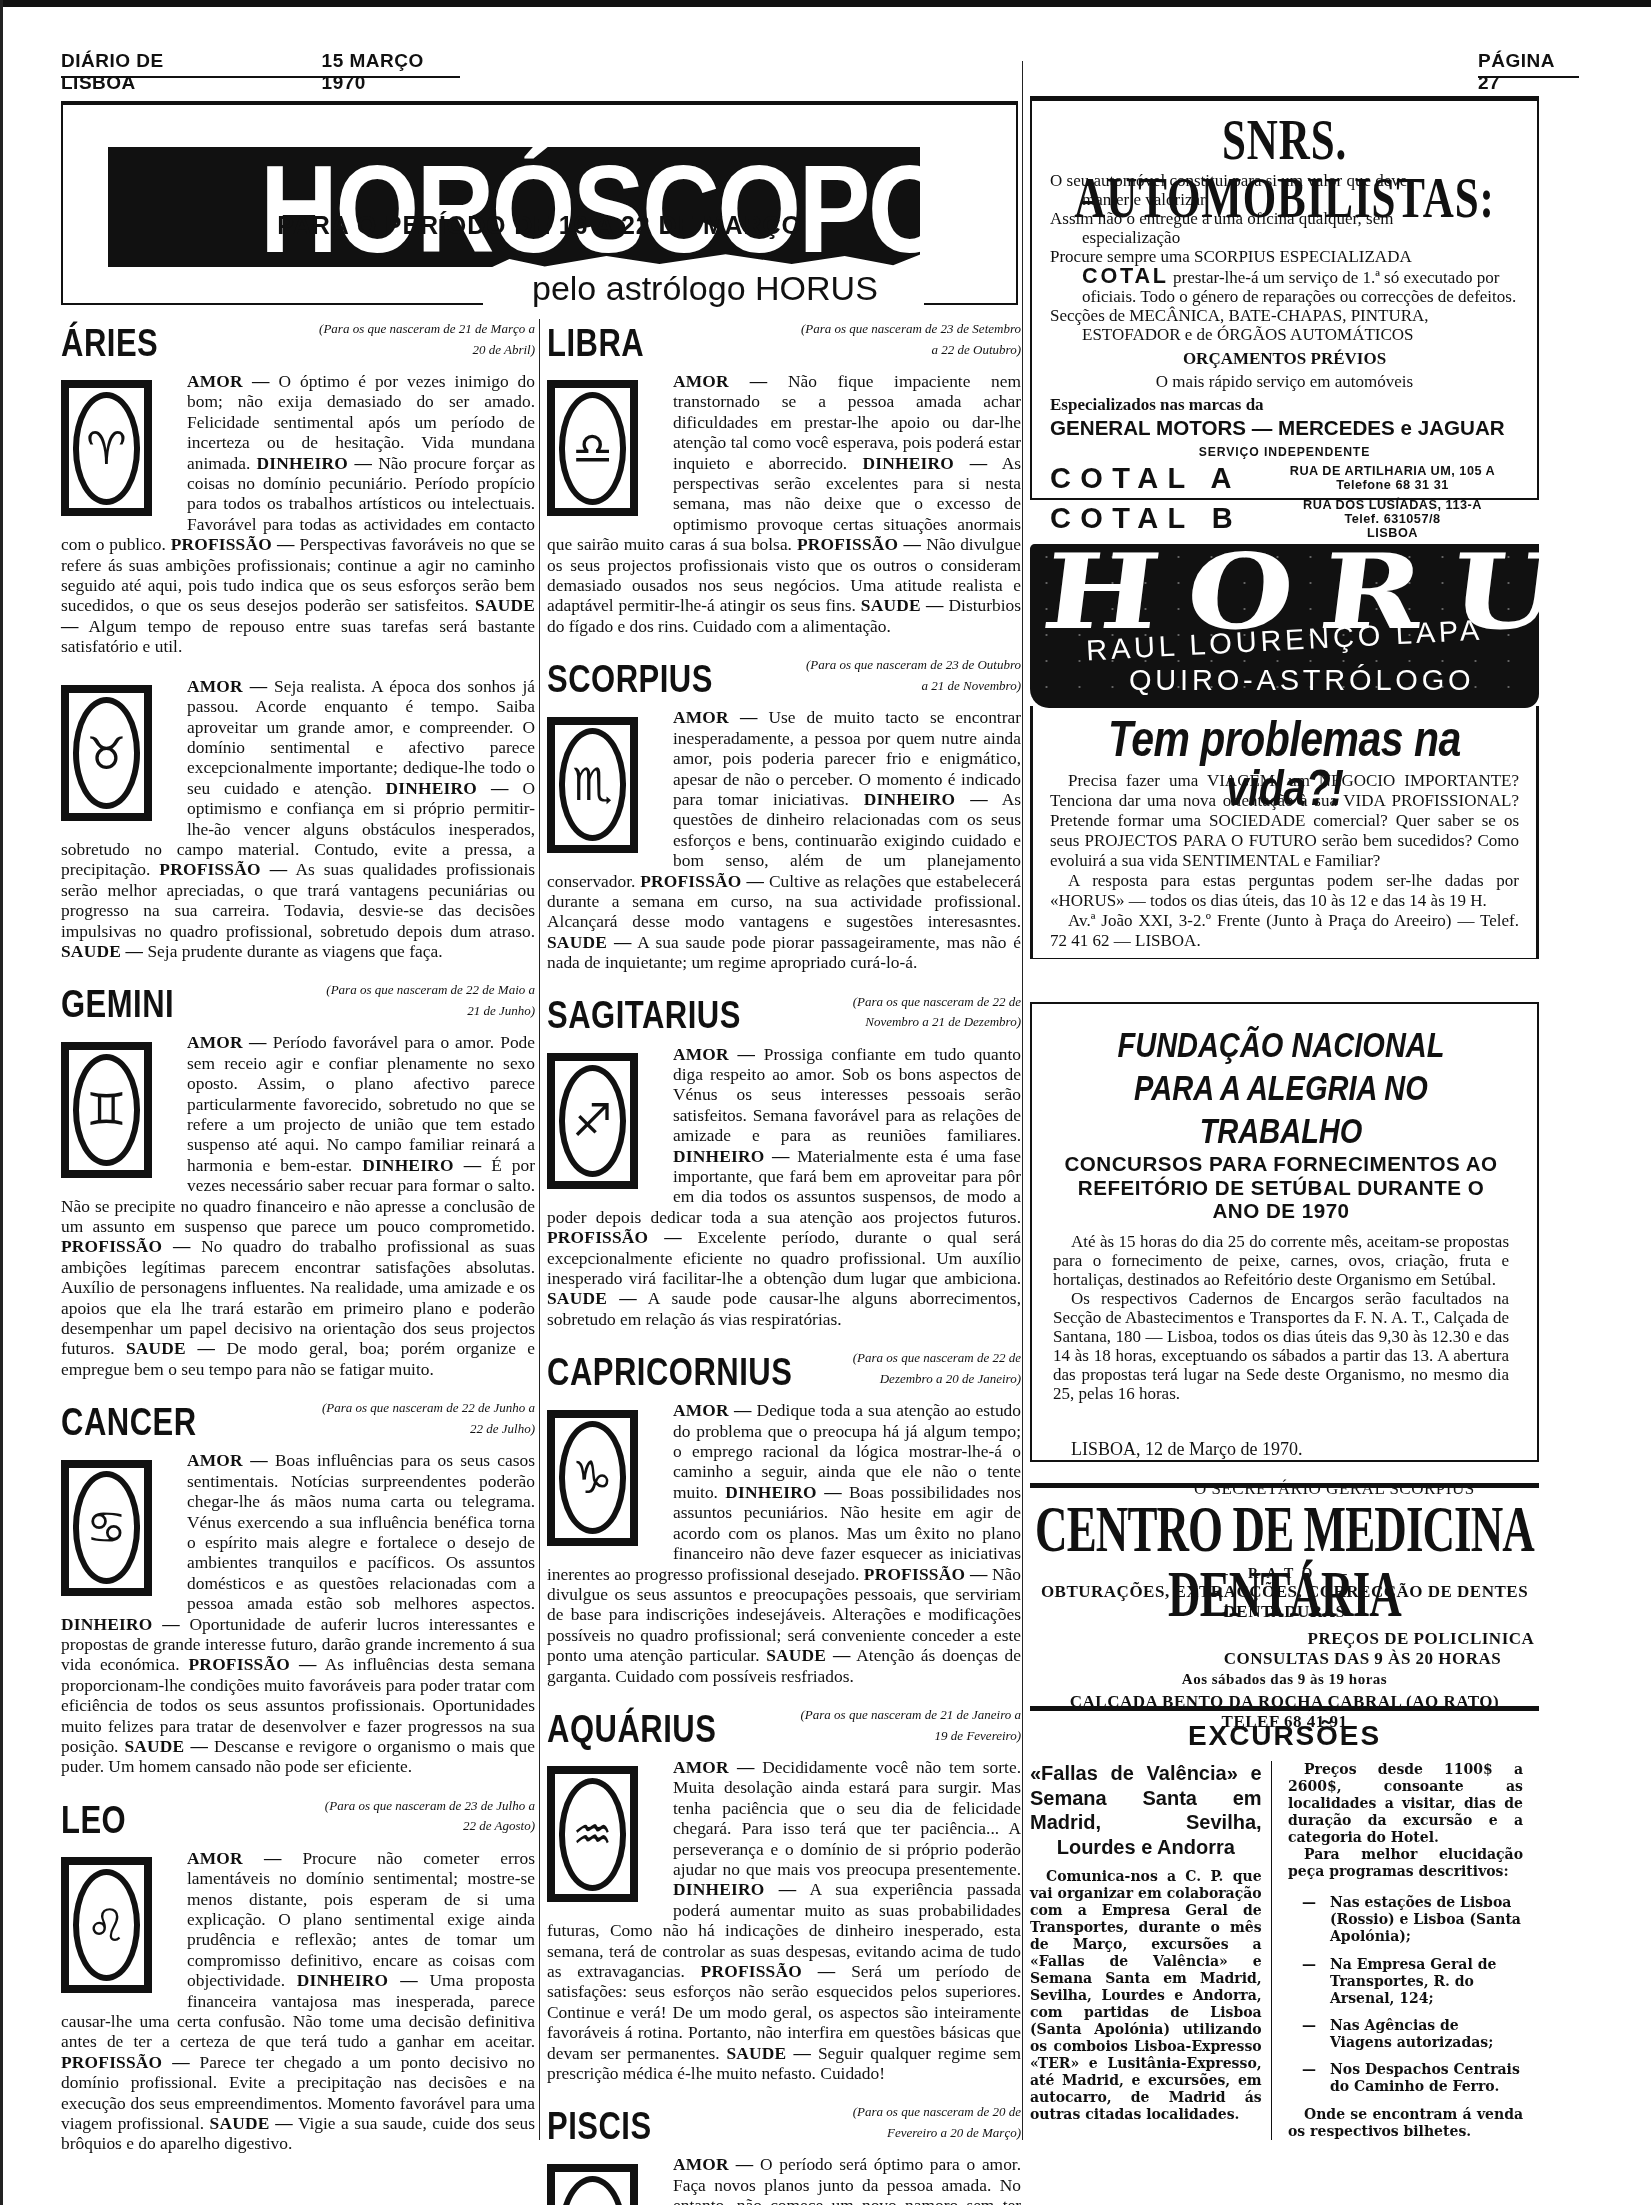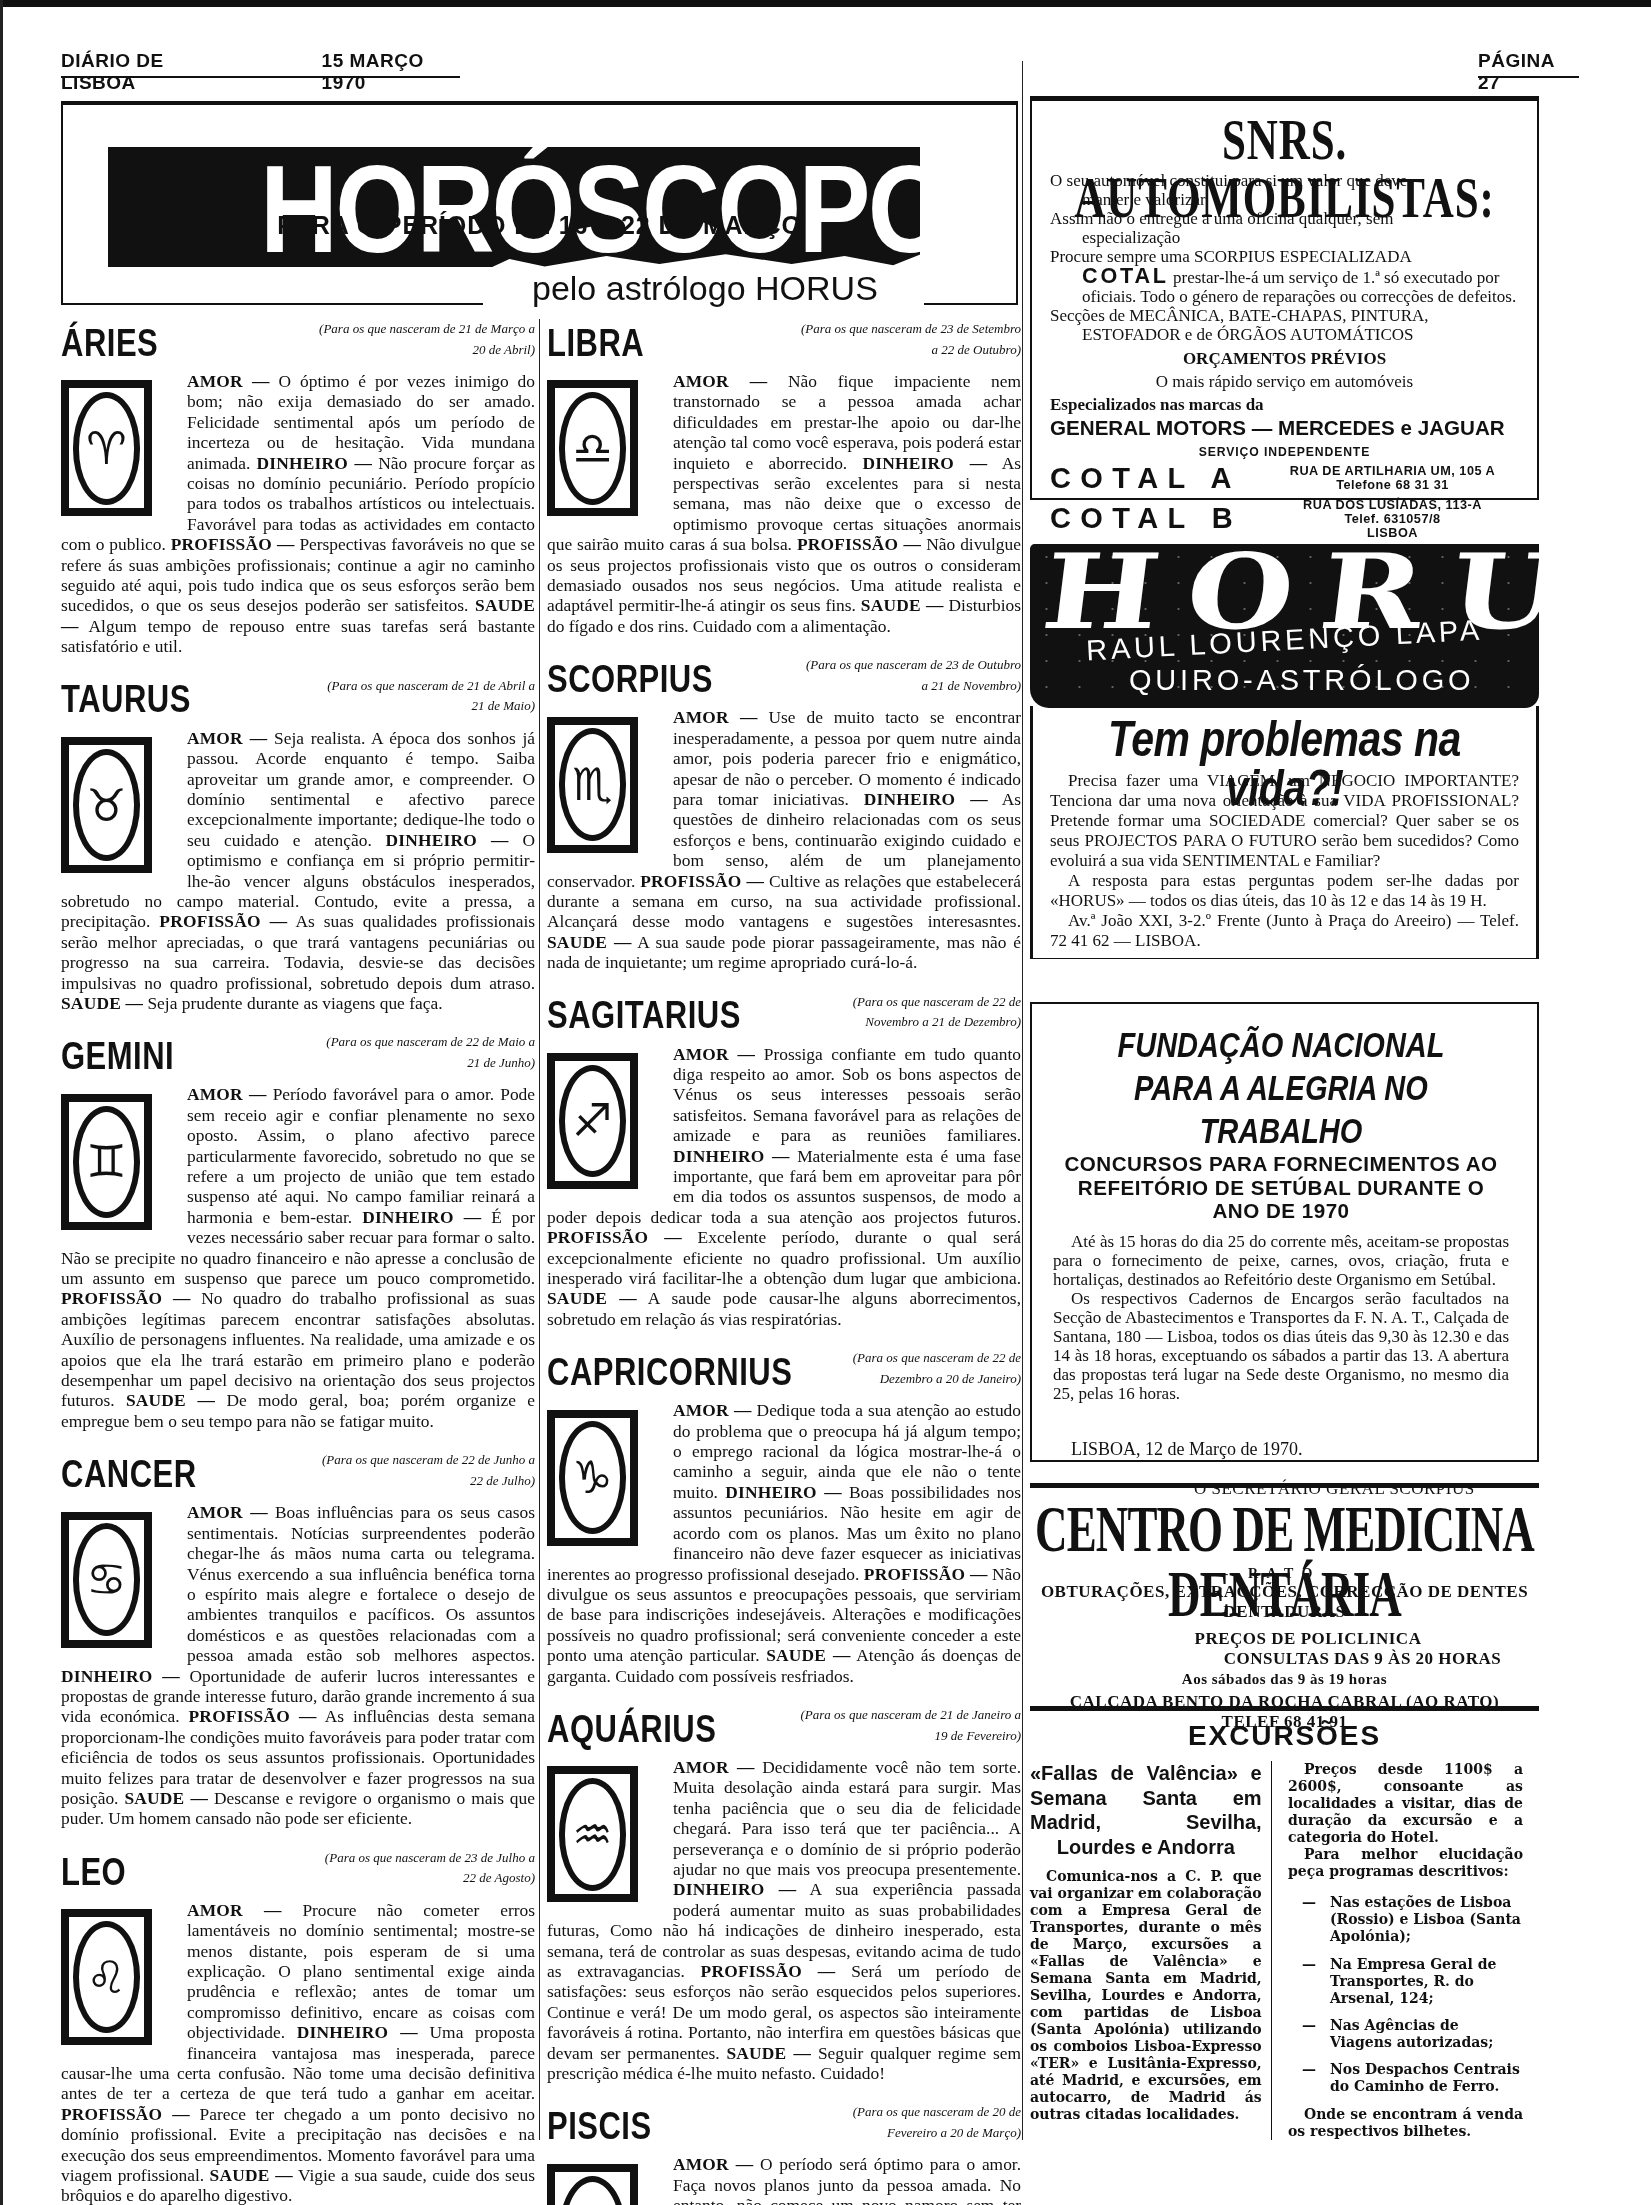--- a/index.html
+++ b/index.html
@@ -67,21 +67,21 @@
   .fnat-sub { font-family: "Liberation Sans", sans-serif; font-weight: bold; font-size: 20.6px; text-align: center; line-height: 23.5px; margin-bottom: 9.4px; letter-spacing: 0.5px; }
   .ad-fnat p { font-size: 17px; line-height: 19px; text-align: justify; }
   .ad-fnat p.ind { text-indent: 18px; }
   .fnat-date { margin-top: 36px; padding-left: 18px; font-size: 18px; }
   .fnat-sign { margin-top: 19px; padding-left: 141px; font-size: 17px; letter-spacing: 0.5px; }
 
   .ad-dent { top: 1483px; height: 228px; border-top: 5.6px solid #111; border-bottom: 5.6px solid #111; padding: 9.4px 4.7px; text-align: center; font-family: "Liberation Serif", serif; font-weight: bold; }
   .dent-title { font-size: 45px; letter-spacing: -0.9px; transform: scaleY(1.45); transform-origin: top center; line-height: 1; height: 63px; }
   .dent-rato { font-size: 14px; letter-spacing: 8.4px; margin-top: 5.6px; text-align: center; }
   .dent-line { font-size: 17px; line-height: 20px; letter-spacing: 0.5px; }
-  .dent-left { text-align: center; padding-left: 47px; }
+  .dent-left { text-align: right; padding-left: 47px; }
   .dent-right { text-align: right; padding-right: 33px; }
 
   .ad-exc { top: 1720px; height: 404px; }
   .exc-title { font-family: "Liberation Sans", sans-serif; font-weight: bold; font-size: 28px; text-align: center; letter-spacing: 1.9px; margin-bottom: 9.4px; }
   .exc-cols { display: flex; gap: 16px; }
   .exc-left { width: 242px; border-right: 1.9px solid #111; padding-right: 9.4px; }
   .exc-right { width: 235px; }
   .exc-head { font-family: "Liberation Sans", sans-serif; font-weight: bold; font-size: 20px; line-height: 24.4px; text-align: justify; text-align-last: center; margin-bottom: 9.4px; }
   .exc-left p, .exc-right p { font-family: "DejaVu Serif", serif; font-weight: bold; font-size: 14px; line-height: 17px; text-align: justify; }
   .exc-left p.ind, .exc-right p.ind { text-indent: 16px; }
@@ -124,24 +124,20 @@
       <div class="emblem">
         <div class="oval">♈</div>
       </div>
       <b>AMOR —</b> <span>O óptimo é por vezes inimigo do bom; não exija demasiado do ser amado. Felicidade sentimental após um período de incerteza ou de hesitação. Vida mundana animada.</span>
       <b>DINHEIRO —</b> <span>Não procure forçar as coisas no domínio pecuniário. Período propício para todos os trabalhos artísticos ou intelectuais. Favorável para todas as actividades em contacto com o publico.</span>
       <b>PROFISSÃO —</b> <span>Perspectivas favoráveis no que se refere ás suas ambições profissionais; continue a agir no caminho seguido até aqui, pois tudo indica que os seus esforços serão bem sucedidos, o que os seus desejos poderão ser satisfeitos.</span>
       <b>SAUDE —</b> <span>Algum tempo de repouso entre suas tarefas será bastante satisfatório e util.</span>
     </div>
   </div>
     <div class="sign">
-    <div class="sign-head">
-      <div class="sign-name">TAURUS</div>
-      <div class="sign-dates">(Para os que nasceram de 21 de Abril a 21 de Maio)</div>
-    </div>
     <div class="sign-body">
       <div class="emblem">
         <div class="oval">♉</div>
       </div>
       <b>AMOR —</b> <span>Seja realista. A época dos sonhos já passou. Acorde enquanto é tempo. Saiba aproveitar um grande amor, e compreender. O domínio sentimental e afectivo parece excepcionalmente importante; dedique-lhe todo o seu cuidado e atenção.</span>
       <b>DINHEIRO —</b> <span>O optimismo e confiança em si próprio permitir-lhe-ão vencer alguns obstáculos inesperados, sobretudo no campo material. Contudo, evite a pressa, a precipitação.</span>
       <b>PROFISSÃO —</b> <span>As suas qualidades profissionais serão melhor apreciadas, o que trará vantagens pecuniárias ou progresso na sua carreira. Todavia, desvie-se das decisões impulsivas no quadro profissional, sobretudo depois dum atraso.</span>
       <b>SAUDE —</b> <span>Seja prudente durante as viagens que faça.</span>
     </div>
   </div>

